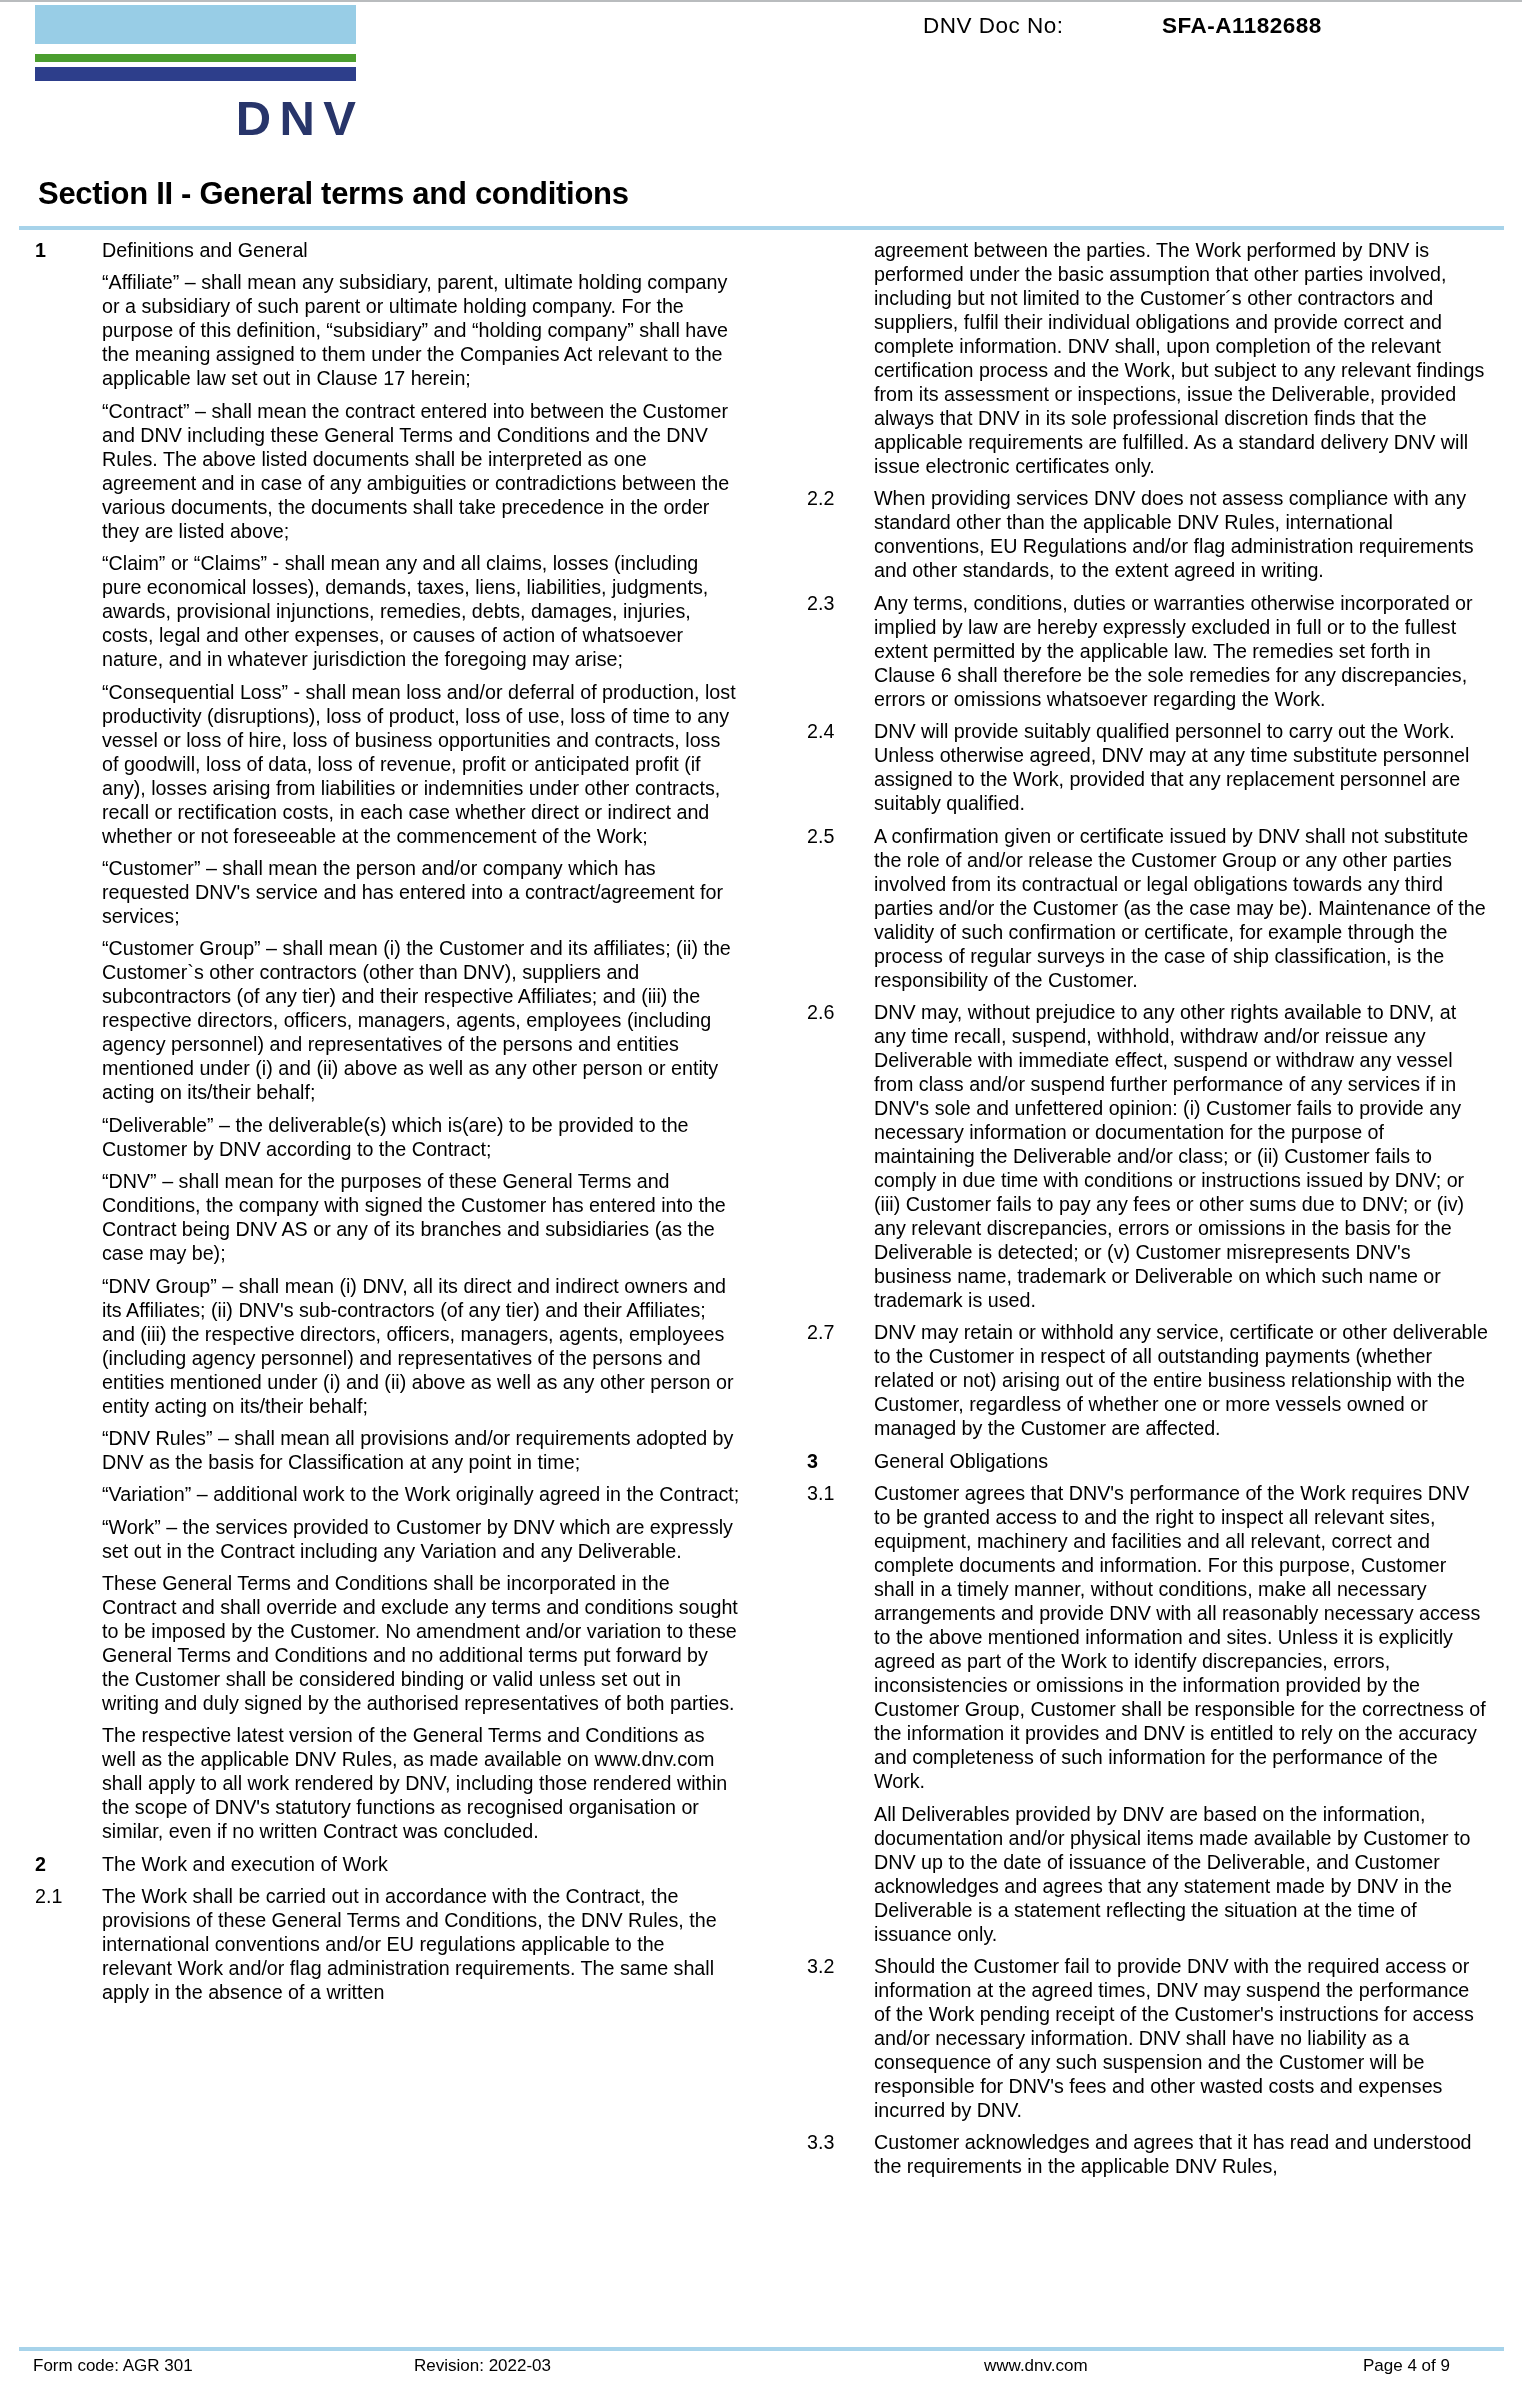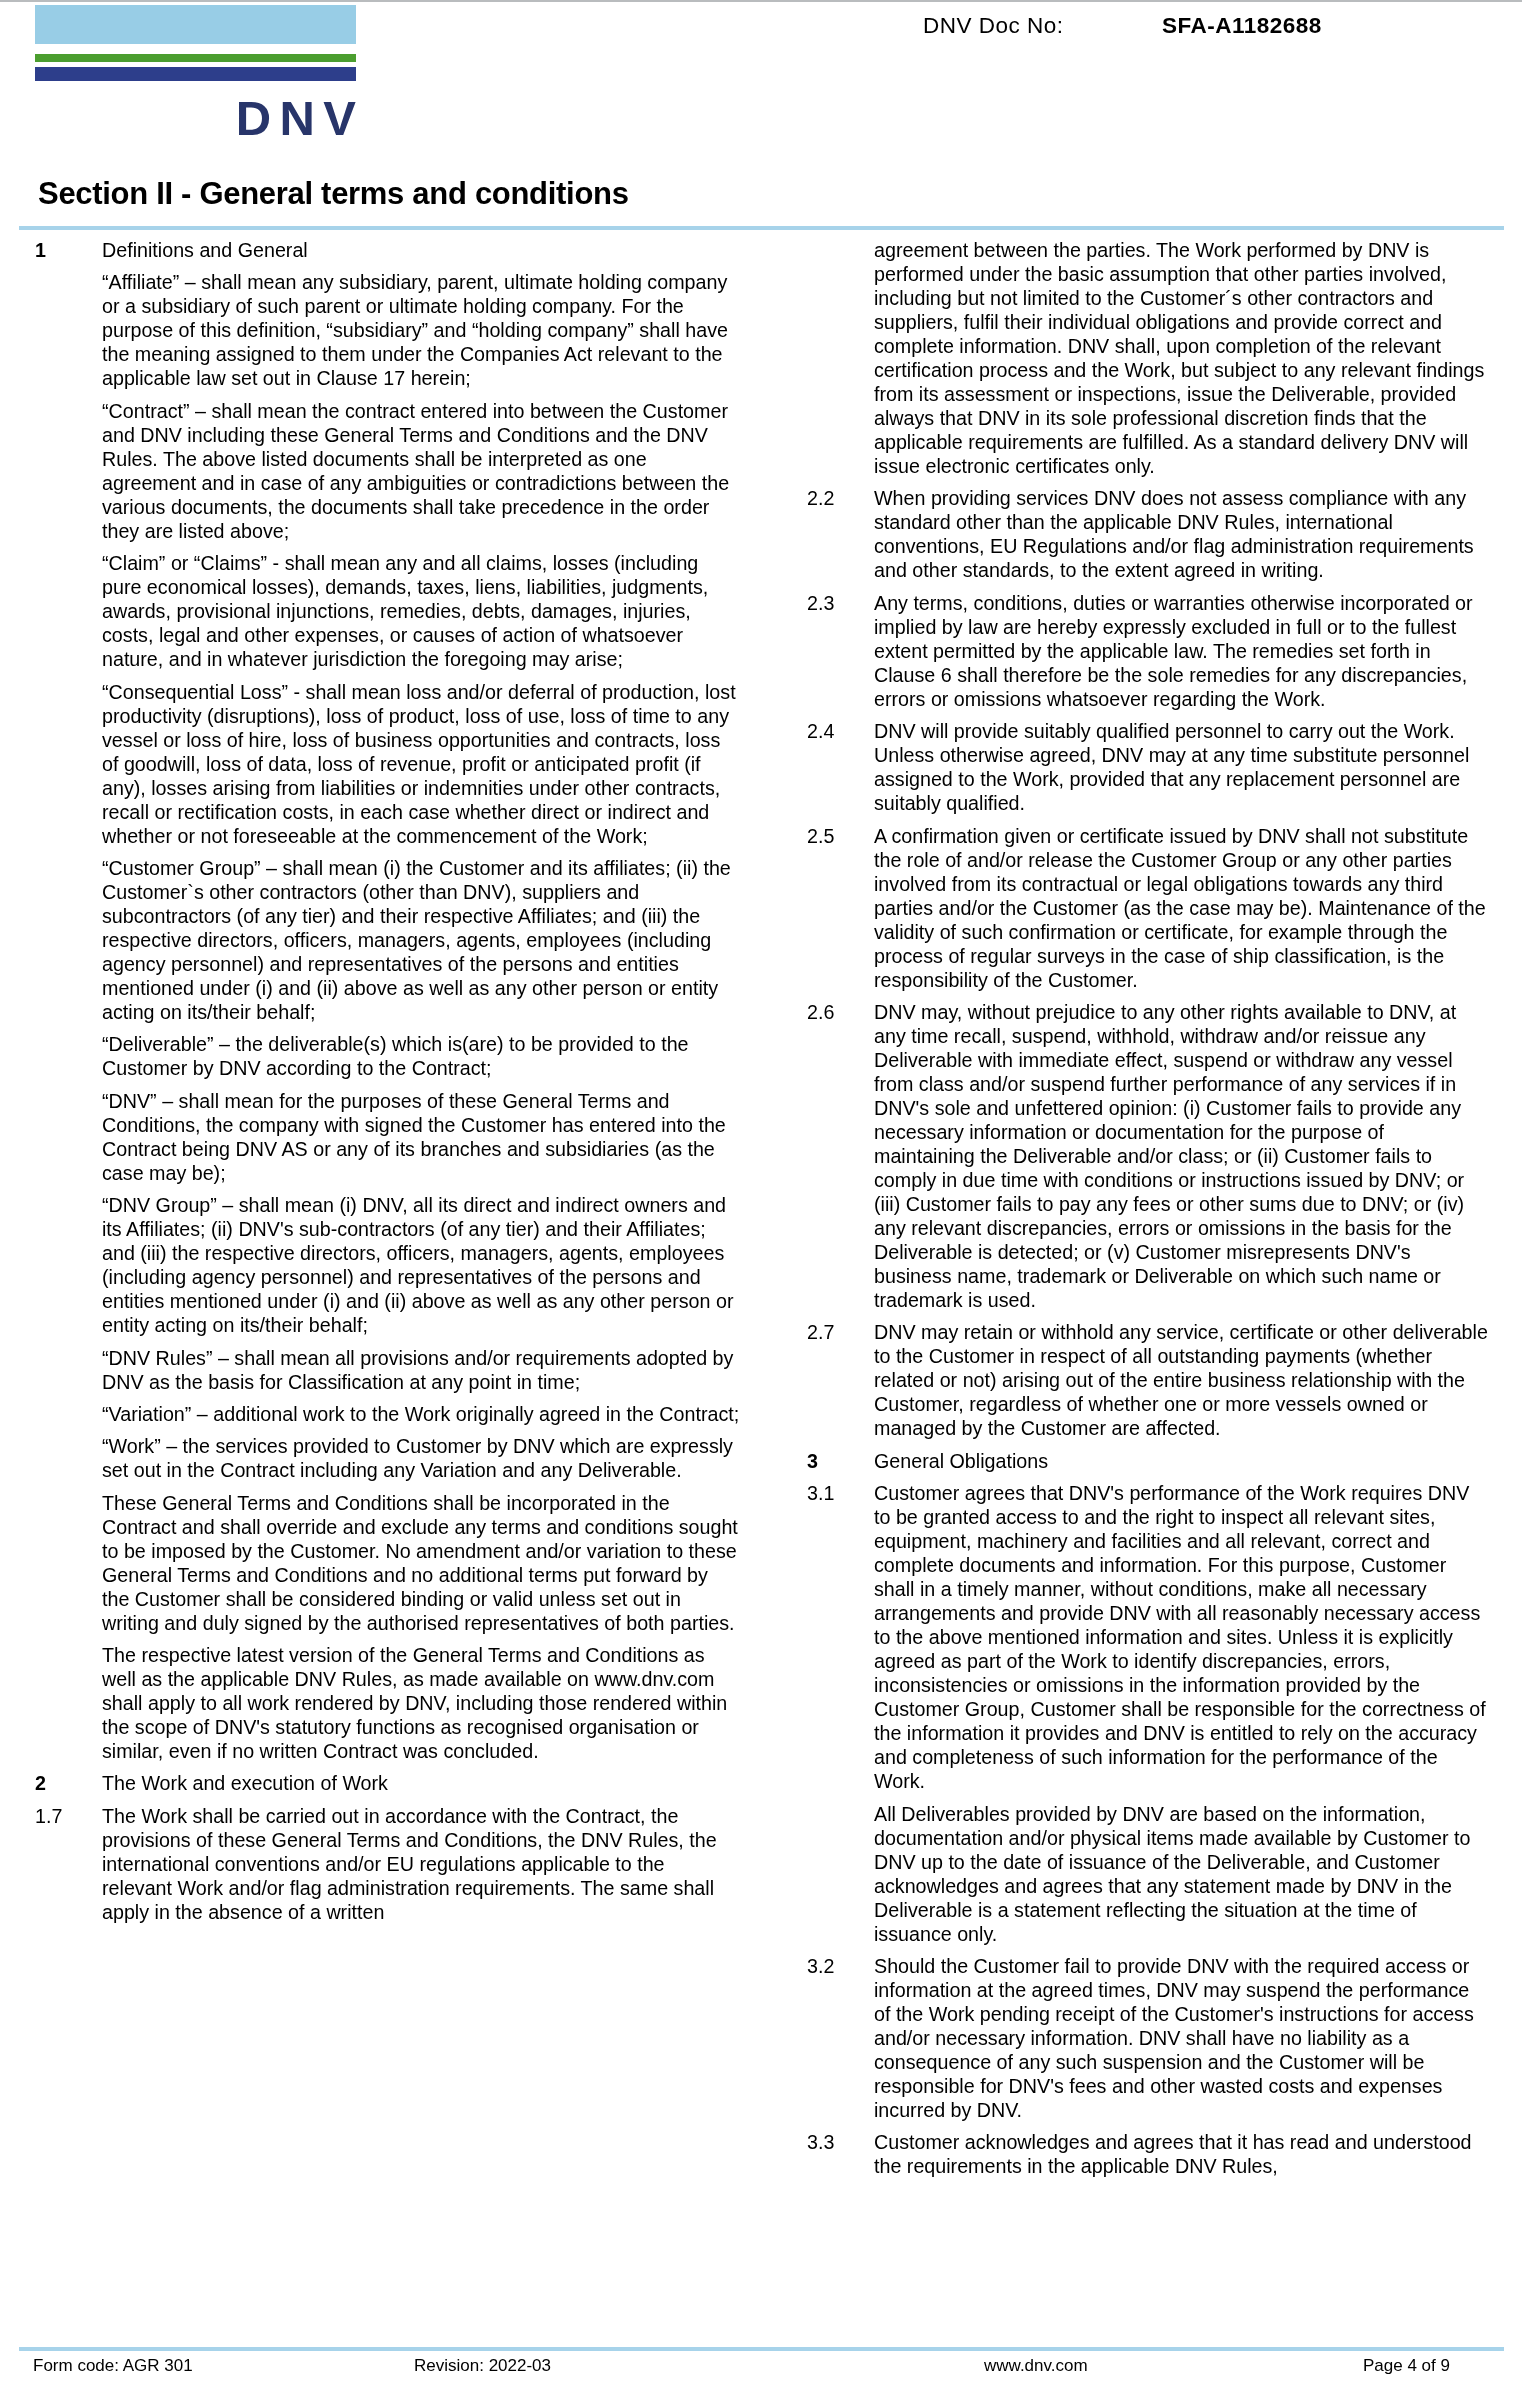--- a/index.html
+++ b/index.html
@@ -92,20 +92,24 @@
         <div class="clause para">
           <div class="num"></div>
           <div class="ctext">“Claim” or “Claims” - shall mean any and all claims, losses (including pure economical losses), demands, taxes, liens, liabilities, judgments, awards, provisional injunctions, remedies, debts, damages, injuries, costs, legal and other expenses, or causes of action of whatsoever nature, and in whatever jurisdiction the foregoing may arise;</div>
         </div>
         <div class="clause para">
           <div class="num"></div>
           <div class="ctext">“Consequential Loss” - shall mean loss and/or deferral of production, lost productivity (disruptions), loss of product, loss of use, loss of time to any vessel or loss of hire, loss of business opportunities and contracts, loss of goodwill, loss of data, loss of revenue, profit or anticipated profit (if any), losses arising from liabilities or indemnities under other contracts, recall or rectification costs, in each case whether direct or indirect and whether or not foreseeable at the commencement of the Work;</div>
         </div>
         <div class="clause para">
           <div class="num"></div>
+          <div class="ctext">“Customer” – shall mean the person and/or company which has requested DNV's service and has entered into a contract/agreement for services;</div>
+        </div>
+        <div class="clause para">
+          <div class="num"></div>
           <div class="ctext">“Customer Group” – shall mean (i) the Customer and its affiliates; (ii) the Customer`s other contractors (other than DNV), suppliers and subcontractors (of any tier) and their respective Affiliates; and (iii) the respective directors, officers, managers, agents, employees (including agency personnel) and representatives of the persons and entities mentioned under (i) and (ii) above as well as any other person or entity acting on its/their behalf;</div>
         </div>
         <div class="clause para">
           <div class="num"></div>
           <div class="ctext">“Deliverable” – the deliverable(s) which is(are) to be provided to the Customer by DNV according to the Contract;</div>
         </div>
         <div class="clause para">
           <div class="num"></div>
           <div class="ctext">“DNV” – shall mean for the purposes of these General Terms and Conditions, the company with signed the Customer has entered into the Contract being DNV AS or any of its branches and subsidiaries (as the case may be);</div>
         </div>
@@ -131,21 +135,21 @@
         </div>
         <div class="clause para">
           <div class="num"></div>
           <div class="ctext">The respective latest version of the General Terms and Conditions as well as the applicable DNV Rules, as made available on www.dnv.com shall apply to all work rendered by DNV, including those rendered within the scope of DNV's statutory functions as recognised organisation or similar, even if no written Contract was concluded.</div>
         </div>
         <div class="clause heading">
           <div class="num">2</div>
           <div class="ctext">The Work and execution of Work</div>
         </div>
         <div class="clause para">
-          <div class="num">1.7</div>
+          <div class="num">2.1</div>
           <div class="ctext">The Work shall be carried out in accordance with the Contract, the provisions of these General Terms and Conditions, the DNV Rules, the international conventions and/or EU regulations applicable to the relevant Work and/or flag administration requirements. The same shall apply in the absence of a written</div>
         </div>
       </section>
     <section class="col col-right" id="col-right">
         <div class="clause para">
           <div class="num"></div>
           <div class="ctext">agreement between the parties. The Work performed by DNV is performed under the basic assumption that other parties involved, including but not limited to the Customer´s other contractors and suppliers, fulfil their individual obligations and provide correct and complete information. DNV shall, upon completion of the relevant certification process and the Work, but subject to any relevant findings from its assessment or inspections, issue the Deliverable, provided always that DNV in its sole professional discretion finds that the applicable requirements are fulfilled. As a standard delivery DNV will issue electronic certificates only.</div>
         </div>
         <div class="clause para">
           <div class="num">2.2</div>

